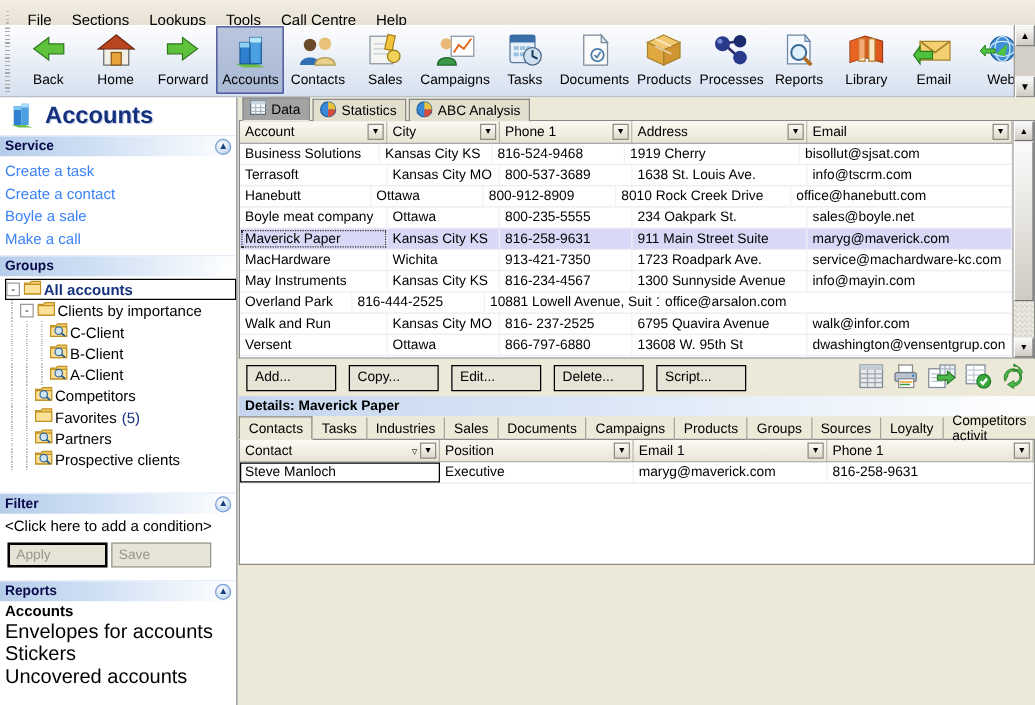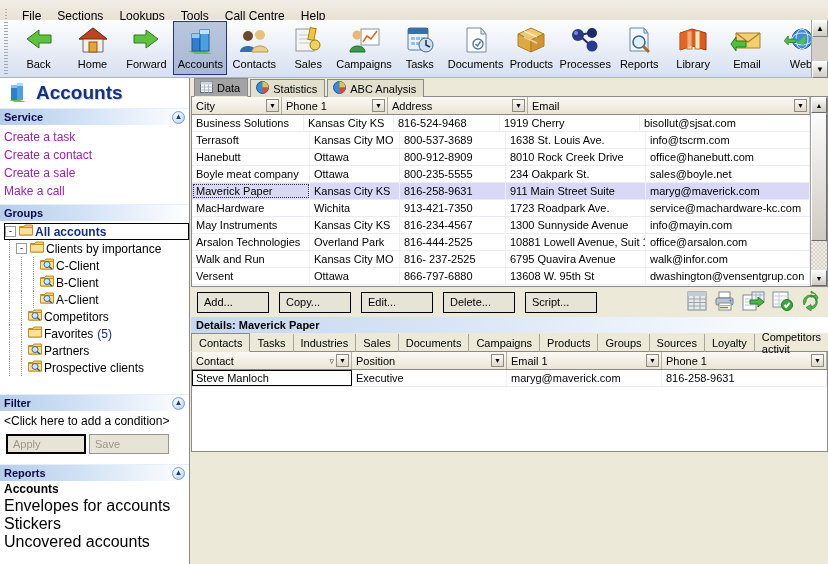--- a/index.html
+++ b/index.html
@@ -86,21 +86,21 @@
     font-weight: bold; font-size: 11px; color:#0a0a4a;
     border-top:1px solid #e6eef9;
   }
   .chev {
     width:13px;height:13px;border-radius:50%;
     background: radial-gradient(circle at 40% 35%, #ffffff 0%, #cfe0f4 60%, #9fbde4 100%);
     border:1px solid #7a9fd0; color:#14407e; font-size:8px;
     display:flex;align-items:center;justify-content:center; line-height:1;
   }
   .svc-list { padding: 3px 0 4px 4px; }
-  .svc-item { height:18px; line-height:18px; font-size:12px; color:#a21caf; cursor:default; }
+  .svc-item { height:18px; line-height:18px; font-size:12px; color:#3b82f6; cursor:default; }
 
   .tree { padding: 2px 0 0 4px; font-size: 12px; }
   .tnode { height:17px; display:flex; align-items:center; white-space:nowrap; cursor:default; }
   .texp { width:11px;height:11px;border:1px solid #9a9a9a;background:#fff;
           font-size:9px;line-height:9px;text-align:center;color:#000;margin-right:3px;flex:0 0 auto;}
   .tdots { width:12px; height:17px; flex:0 0 auto;
            background-image: repeating-linear-gradient(to bottom,#9a9a9a 0 1px,transparent 1px 2px);
            background-size:1px 100%; background-repeat:no-repeat; background-position:5px 0; }
   .tlbl { margin-left:2px; }
   .tnode.sel .tlbl { font-weight:bold; color:#15317e; }
@@ -370,21 +370,21 @@
       <span class="page-title">Accounts</span>
     </div>
 
     <div class="sec-head">
       <span>Service</span>
       <span class="chev">▲</span>
     </div>
     <div class="svc-list" id="svc-list">
         <div class="svc-item">Create a task</div>
         <div class="svc-item">Create a contact</div>
-        <div class="svc-item">Create a sale</div>
+        <div class="svc-item">Boyle a sale</div>
         <div class="svc-item">Make a call</div>
       </div>
 
     <div class="sec-head">
       <span>Groups</span>
     </div>
     <div class="tree" id="groups-tree">
         <div class="tnode sel">
           <span class="texp">-</span>
           <span><svg width="14" height="12" viewBox="0 0 14 12">
@@ -535,20 +535,26 @@
               <path d="M6.5,6.5 L6.5,0.5 A6,6 0 0,1 12.5,6.5 Z" fill="#e8c23a"></path>
               <path d="M6.5,6.5 L12.5,6.5 A6,6 0 0,1 6.5,12.5 Z" fill="#d84a3a"></path>
             </svg></span>
           <span>ABC Analysis</span>
         </div>
       </div>
 
     <div class="grid" style="height:190px; display:flex;">
       <div style="flex:1; overflow:hidden;">
         <div class="grid-head" id="acc-head">
+            <div class="gh" style="width: 118px; flex: 0 0 auto;">
+              <span class="ghlabel">Account</span>
+              <span style="display:flex;align-items:center">
+                <span class="ghbtn">▼</span>
+              </span>
+            </div>
             <div class="gh" style="width: 90px; flex: 0 0 auto;">
               <span class="ghlabel">City</span>
               <span style="display:flex;align-items:center">
                 <span class="ghbtn">▼</span>
               </span>
             </div>
             <div class="gh" style="width: 106px; flex: 0 0 auto;">
               <span class="ghlabel">Phone 1</span>
               <span style="display:flex;align-items:center">
                 <span class="ghbtn">▼</span>
@@ -576,21 +582,21 @@
               <div class="gc" style="width: 163px; flex: 1 1 auto;">bisollut@sjsat.com</div>
             </div>
             <div class="grow">
               <div class="gc" style="width: 118px; flex: 0 0 auto;">Terrasoft</div>
               <div class="gc" style="width: 90px; flex: 0 0 auto;">Kansas City MO</div>
               <div class="gc" style="width: 106px; flex: 0 0 auto;">800-537-3689</div>
               <div class="gc" style="width: 140px; flex: 0 0 auto;">1638 St. Louis Ave.</div>
               <div class="gc" style="width: 163px; flex: 1 1 auto;">info@tscrm.com</div>
             </div>
             <div class="grow">
-              <div class="gc" style="width: 118px; flex: 0 0 auto;">Hanebutt</div>
+              <div class="gc" style="width: 105px; flex: 0 0 auto;">Hanebutt</div>
               <div class="gc" style="width: 90px; flex: 0 0 auto;">Ottawa</div>
               <div class="gc" style="width: 106px; flex: 0 0 auto;">800-912-8909</div>
               <div class="gc" style="width: 140px; flex: 0 0 auto;">8010 Rock Creek Drive</div>
               <div class="gc" style="width: 163px; flex: 1 1 auto;">office@hanebutt.com</div>
             </div>
             <div class="grow">
               <div class="gc" style="width: 118px; flex: 0 0 auto;">Boyle meat company</div>
               <div class="gc" style="width: 90px; flex: 0 0 auto;">Ottawa</div>
               <div class="gc" style="width: 106px; flex: 0 0 auto;">800-235-5555</div>
               <div class="gc" style="width: 140px; flex: 0 0 auto;">234 Oakpark St.</div>
@@ -611,21 +617,20 @@
               <div class="gc" style="width: 163px; flex: 1 1 auto;">service@machardware-kc.com</div>
             </div>
             <div class="grow">
               <div class="gc" style="width: 118px; flex: 0 0 auto;">May Instruments</div>
               <div class="gc" style="width: 90px; flex: 0 0 auto;">Kansas City KS</div>
               <div class="gc" style="width: 106px; flex: 0 0 auto;">816-234-4567</div>
               <div class="gc" style="width: 140px; flex: 0 0 auto;">1300 Sunnyside Avenue</div>
               <div class="gc" style="width: 163px; flex: 1 1 auto;">info@mayin.com</div>
             </div>
             <div class="grow">
-              <div class="gc" style="width: 118px; flex: 0 0 auto;">Arsalon Technologies</div>
               <div class="gc" style="width: 90px; flex: 0 0 auto;">Overland Park</div>
               <div class="gc" style="width: 106px; flex: 0 0 auto;">816-444-2525</div>
               <div class="gc" style="width: 140px; flex: 0 0 auto;">10881 Lowell Avenue, Suit 1</div>
               <div class="gc" style="width: 163px; flex: 1 1 auto;">office@arsalon.com</div>
             </div>
             <div class="grow">
               <div class="gc" style="width: 118px; flex: 0 0 auto;">Walk and Run</div>
               <div class="gc" style="width: 90px; flex: 0 0 auto;">Kansas City MO</div>
               <div class="gc" style="width: 106px; flex: 0 0 auto;">816- 237-2525</div>
               <div class="gc" style="width: 140px; flex: 0 0 auto;">6795 Quavira Avenue</div>

